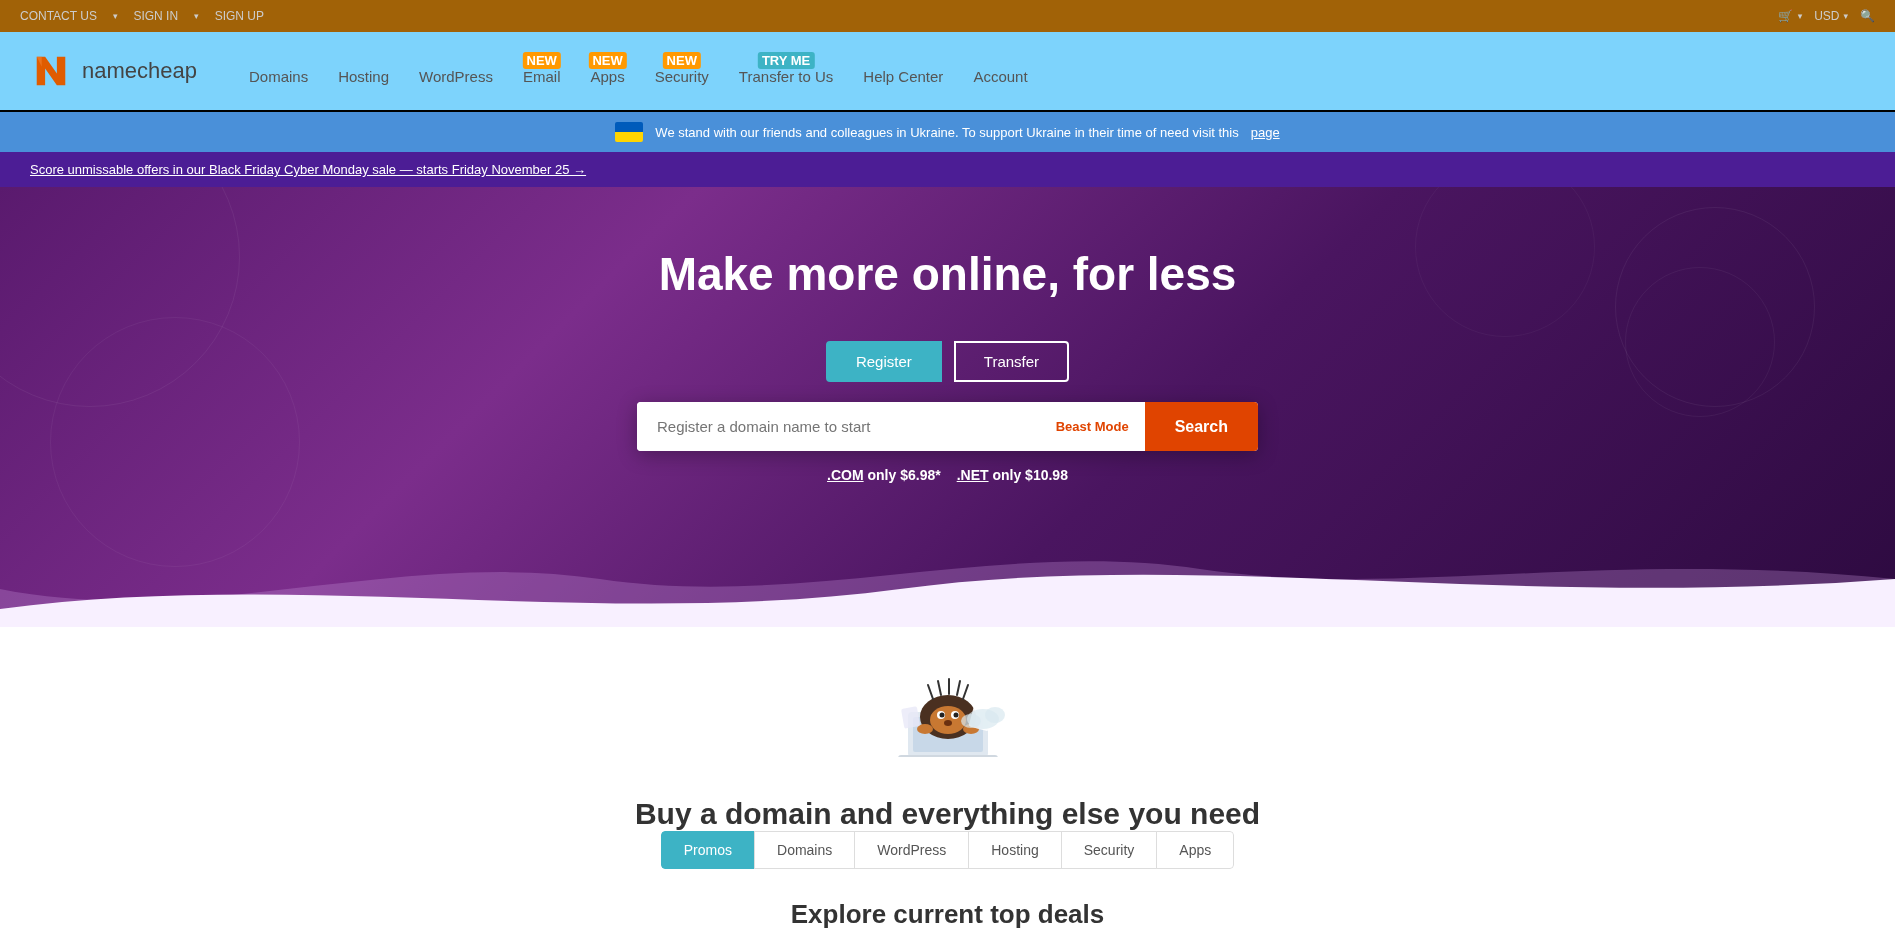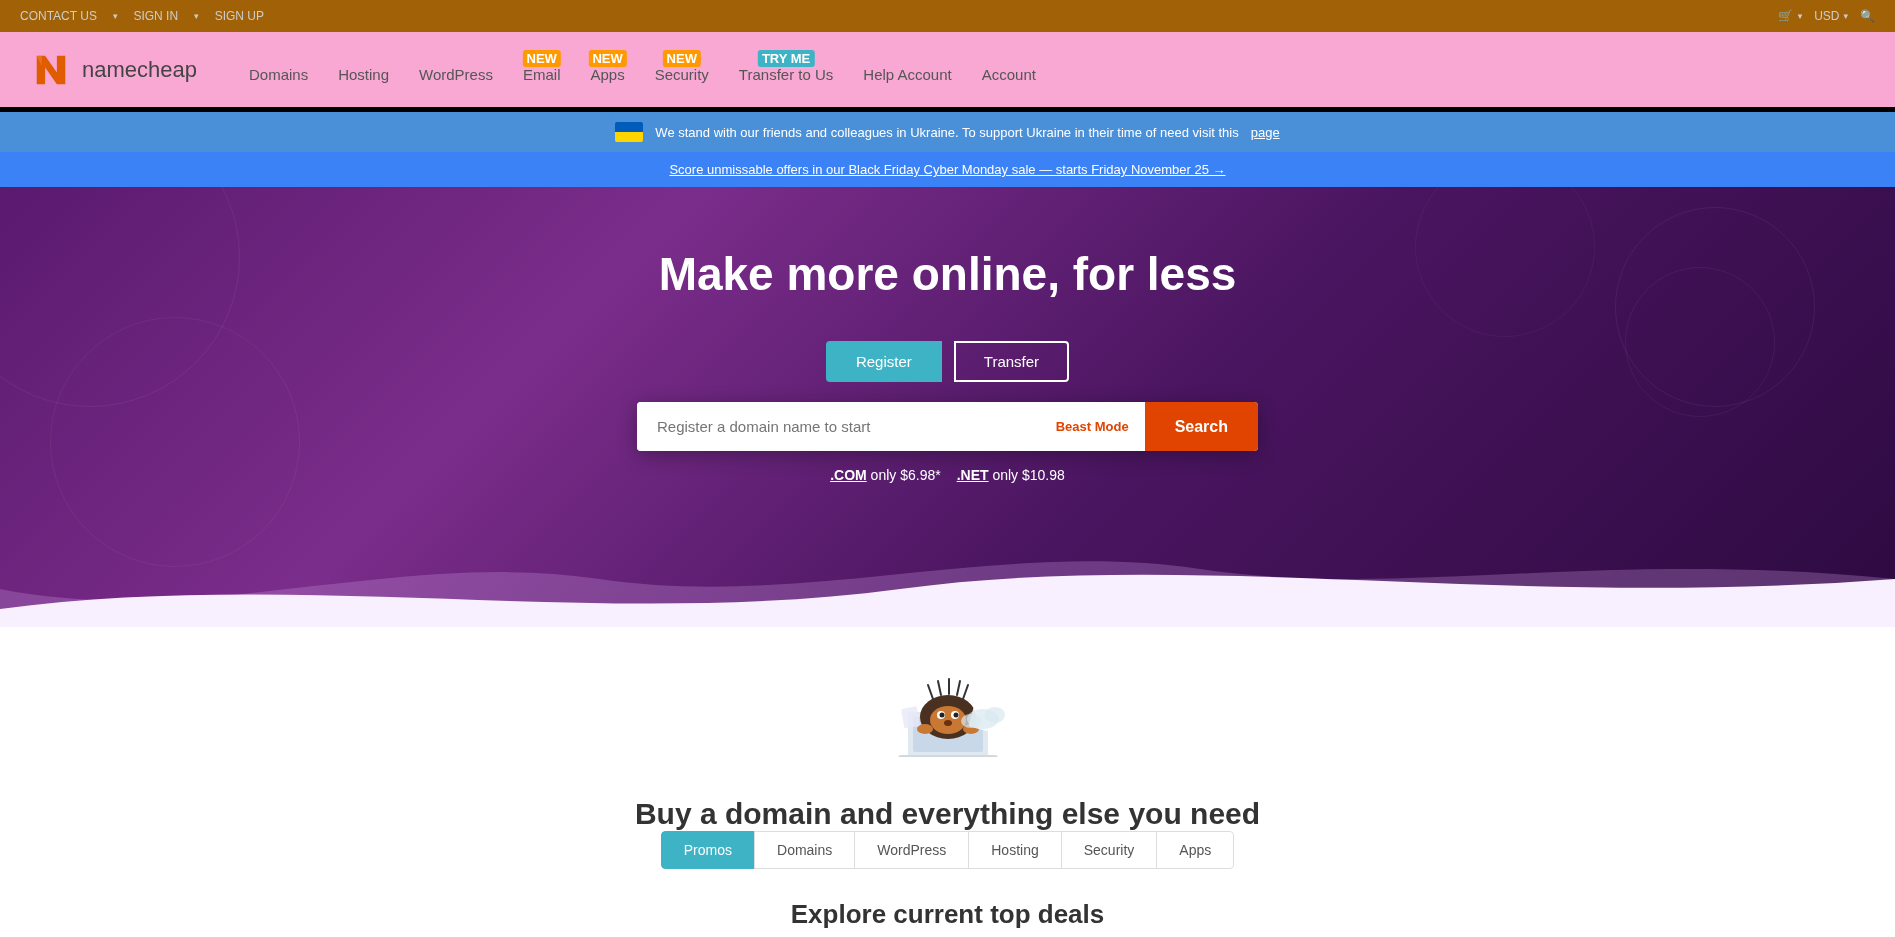--- a/index.html
+++ b/index.html
@@ -24,26 +24,26 @@
       cursor: pointer;
       display: flex;
       align-items: center;
       gap: 4px;
       font-size: 12px;
     }
     .chevron { font-size: 9px; }
 
     
     .main-nav {
-      background: #f9a8d4;
+      background: #7dd3fc;
       display: flex;
       align-items: center;
       padding: 0 30px;
       height: 80px;
-      border-bottom: 5px solid #000000;
+      border-bottom: 2px solid #000000;
       position: relative;
     }
     .logo-area {
       display: flex;
       align-items: center;
       gap: 10px;
       margin-right: 40px;
       text-decoration: none;
     }
     .logo-n {
@@ -115,23 +115,22 @@
       height: 20px;
       overflow: hidden;
       border-radius: 2px;
     }
     .flag-top { background: #005bbb; flex: 1; }
     .flag-bottom { background: #ffd500; flex: 1; }
     .ukraine-banner a { color: #fff; text-decoration: underline; }
 
     
     .bf-banner {
-      background: #3b82f6;
+      background: #4c1d95;
       padding: 10px 30px;
-      text-align: center;
       font-size: 13px;
     }
     .bf-banner a {
       color: #fff;
       text-decoration: underline;
     }
 
     
     .hero {
       background: linear-gradient(135deg, #5a1a6e 0%, #7b2d8b 30%, #4a1560 60%, #2d0a40 100%);
@@ -224,20 +223,21 @@
       font-weight: 600;
       cursor: pointer;
     }
 
     .domain-prices {
       display: flex;
       gap: 16px;
       margin-top: 16px;
       position: relative;
       z-index: 2;
+      font-weight: bold;
     }
     .domain-price {
       color: #fff;
       font-size: 14px;
     }
     .domain-price strong {
       text-decoration: underline;
       cursor: pointer;
     }
 
@@ -359,21 +359,21 @@
     </div>
     <div class="nav-item-wrapper">
       <span class="nav-badge">NEW</span>
       <a class="nav-item nav-item-label">Security</a>
     </div>
     <div class="nav-item-wrapper">
       <span class="nav-badge try-me">TRY ME</span>
       <a class="nav-item nav-item-label">Transfer to Us</a>
     </div>
     <div class="nav-item-wrapper">
-      <a class="nav-item nav-item-label">Help Account</a>
+      <a class="nav-item nav-item-label">Help Center</a>
     </div>
     <div class="nav-item-wrapper">
       <a class="nav-item nav-item-label">Account</a>
     </div>
   </div>
 </nav>
 
 <div class="ukraine-banner">
   <div class="ukraine-flag">
     <div class="flag-top"></div>

